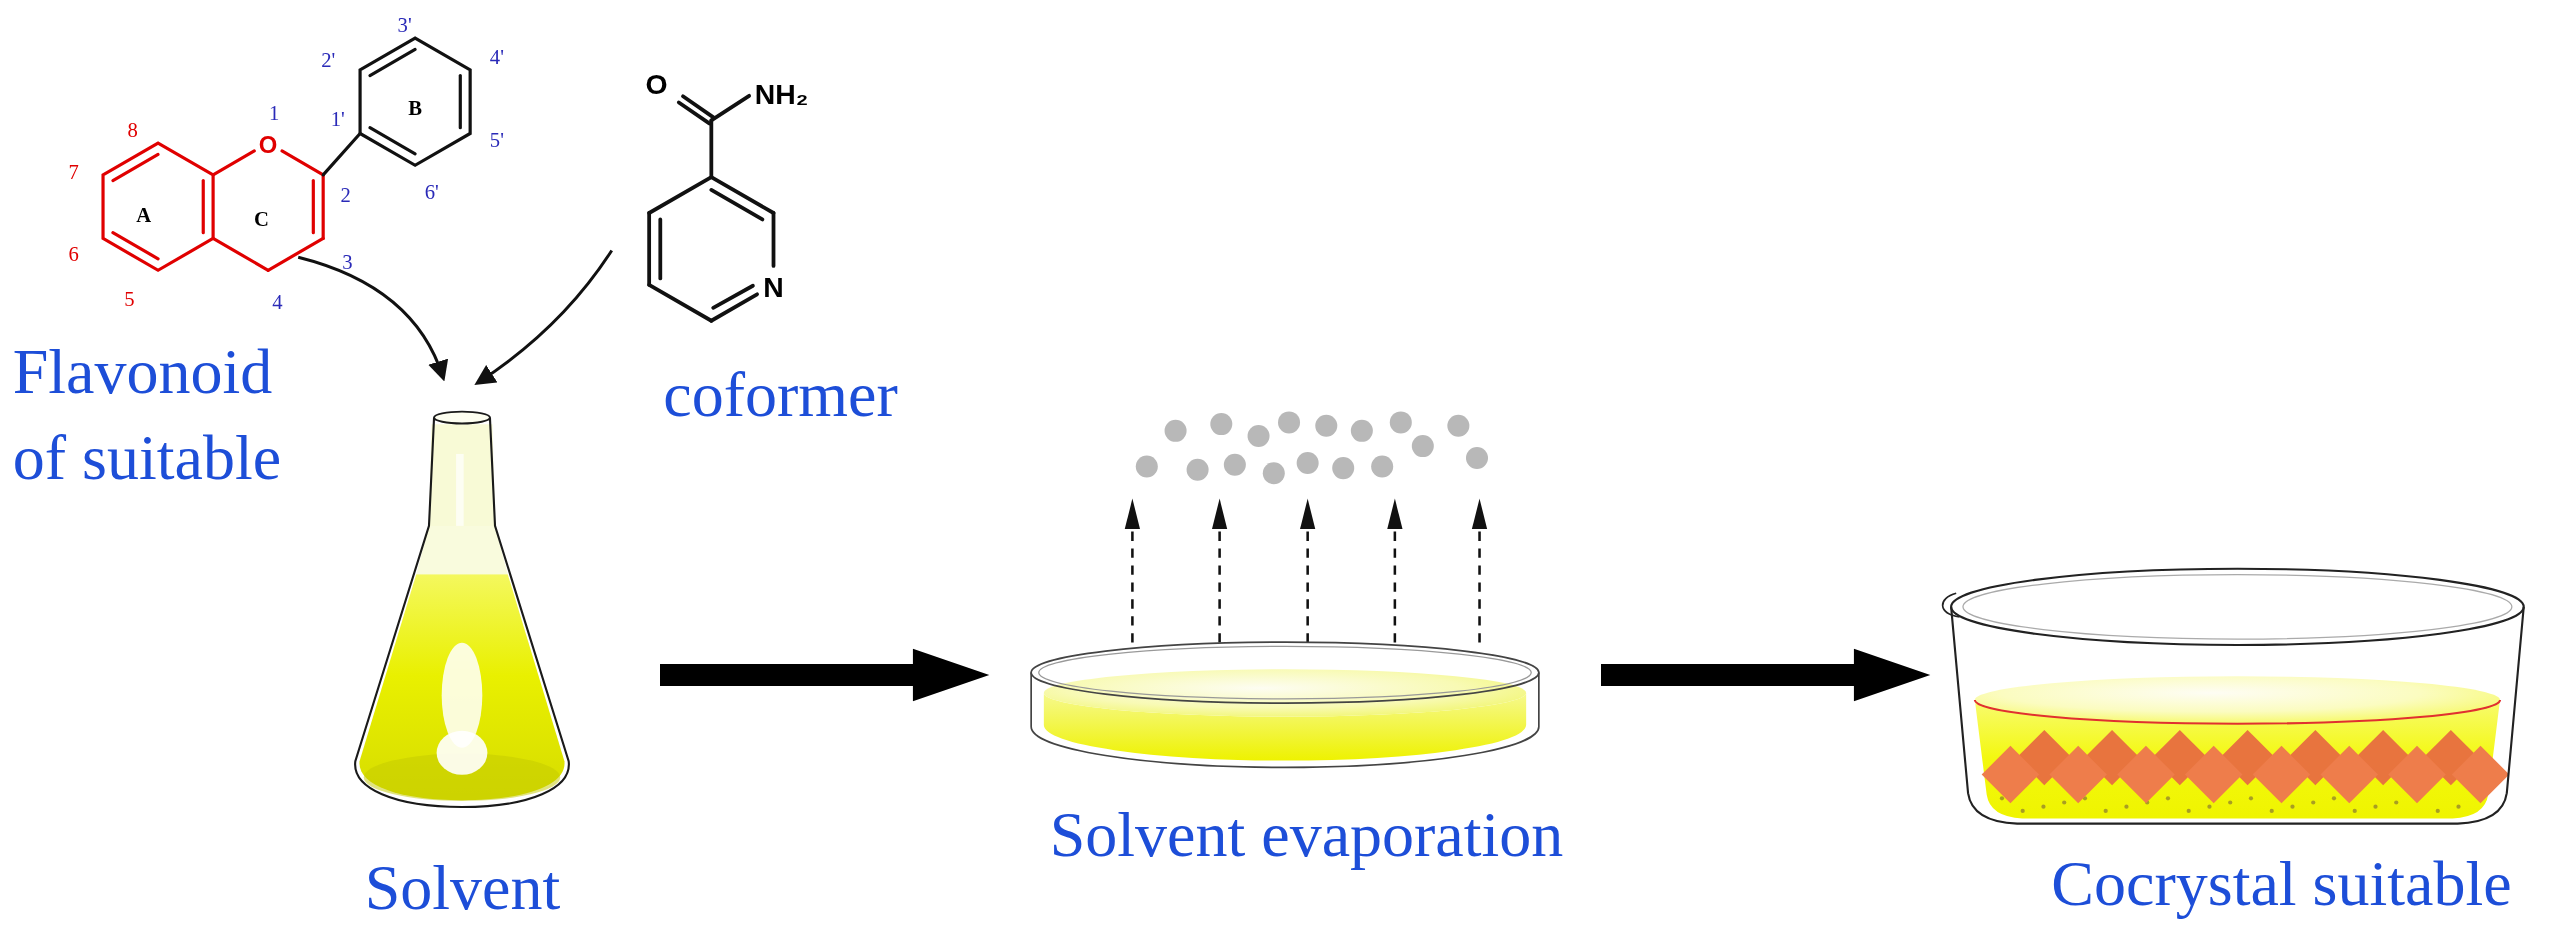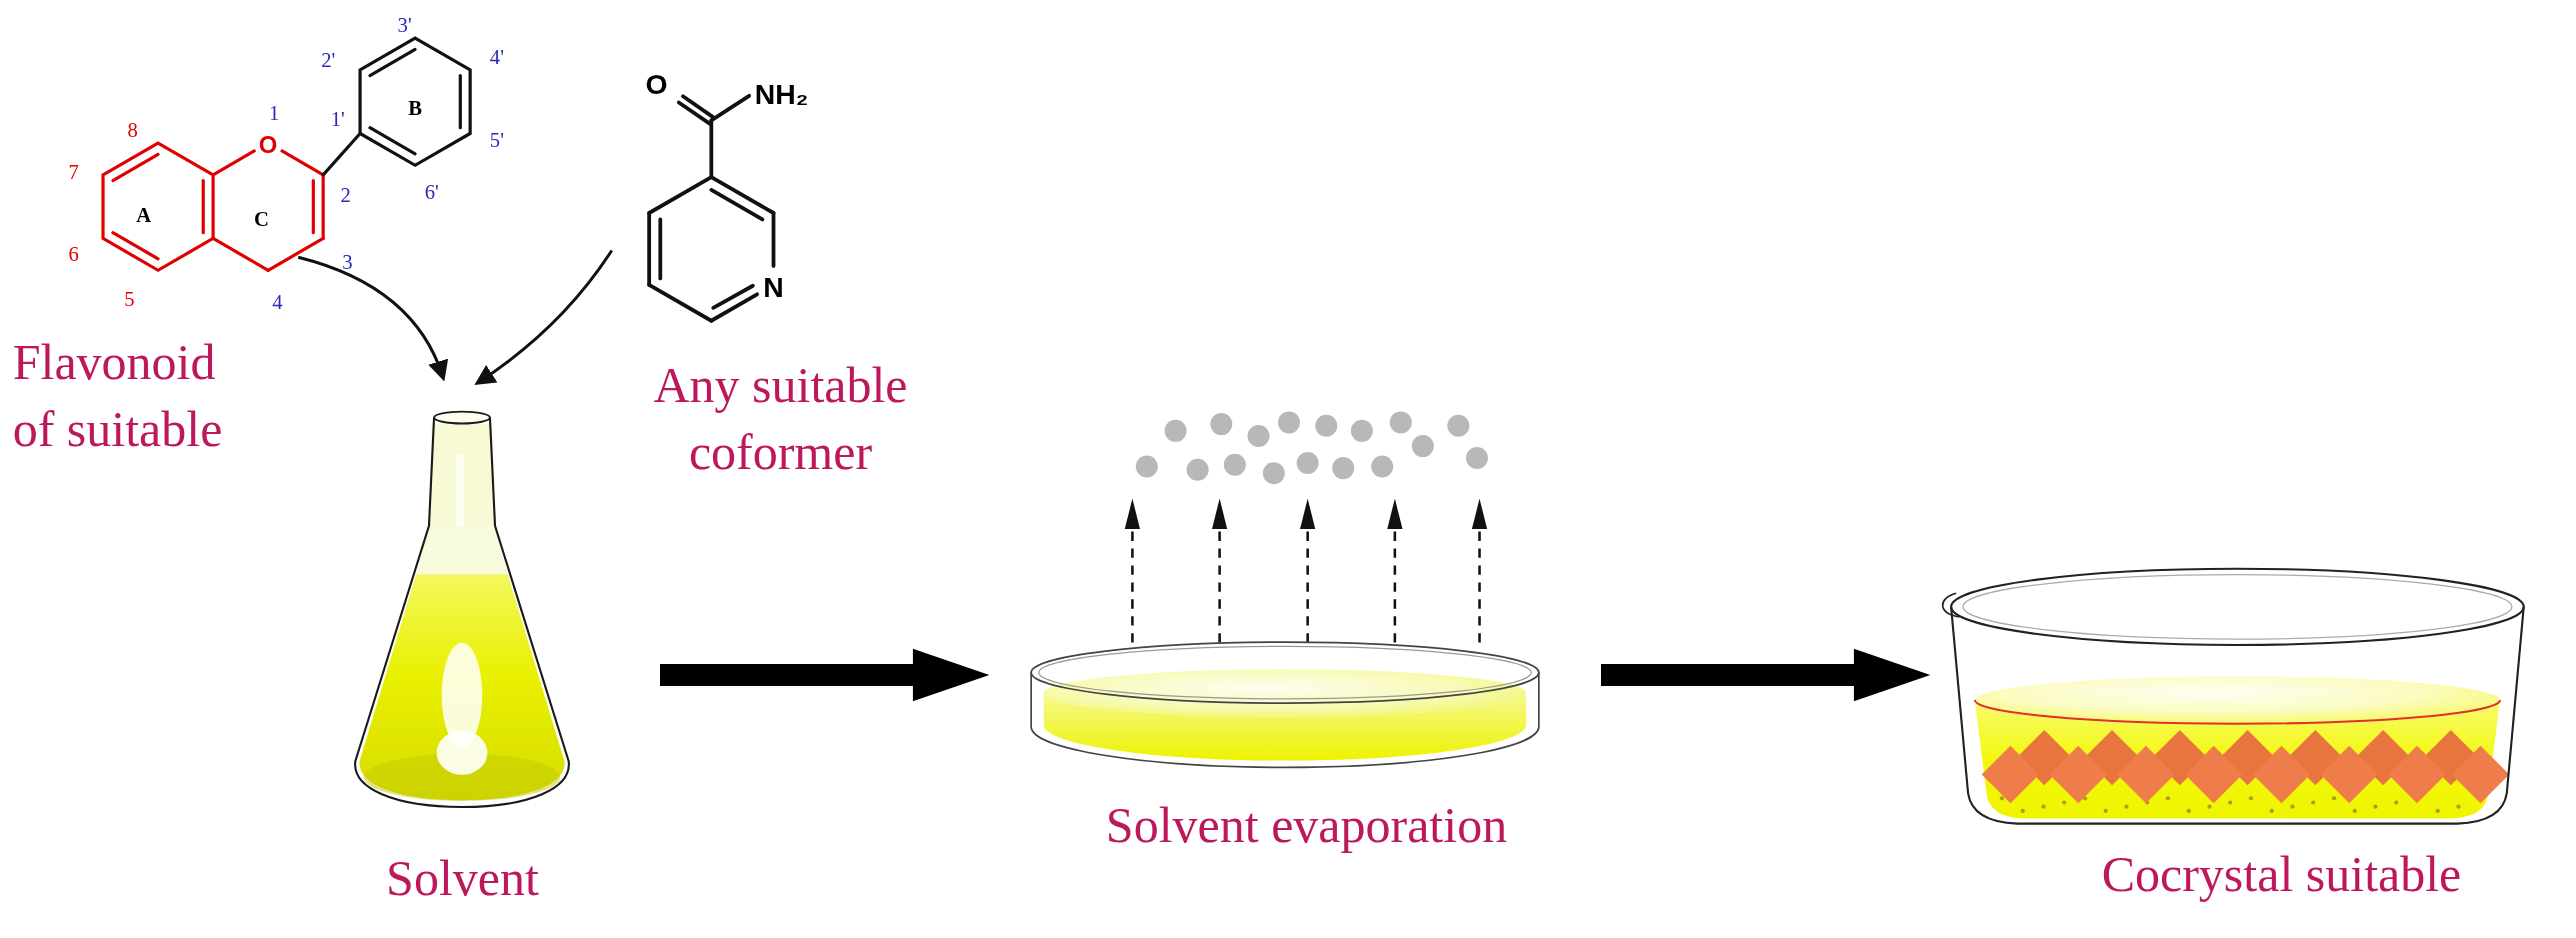--- a/index.html
+++ b/index.html
@@ -1,19 +1,19 @@
 <!DOCTYPE html>
 <html style="font-size:13.6px"><head>
 <meta charset="utf-8">
 <style>
   html,body{margin:0;padding:0;background:#fff;}
   #canvas{position:relative;width:2576px;height:938px;background:#fff;overflow:hidden;
           font-family:"Liberation Serif",serif;color:#000;}
   .abs{position:absolute;}
-  .caption{font-size:50px;line-height:1.34;color:#be185d;}
+  .caption{font-size:64px;line-height:1.34;color:#1d4ed8;}
   .center{text-align:center;}
   svg text{user-select:none;}
   .locant{font-family:"Liberation Serif",serif;font-size:13px;}
   .ringletter{font-family:"Liberation Serif",serif;font-size:13px;font-weight:bold;fill:#000;}
   .atom{font-family:"Liberation Sans",sans-serif;font-weight:bold;}
 </style>
 </head>
 <body>
 
 <div id="canvas">
@@ -239,21 +239,20 @@
     <ellipse cx="358" cy="60" rx="324" ry="38" fill="none" stroke="#aaaaaa" stroke-width="1.5"></ellipse>
     <path d="M 26 44 C 4 50 4 68 30 72" fill="none" stroke="#222222" stroke-width="2"></path>
   </svg>
 
   <div class="abs caption" style="left:12.7px;top:329px">
     <div>Flavonoid</div>
     <div>of suitable</div>
   </div>
 
   <div class="abs caption center" style="left:594px;top:352px;width:373px">
-    <div>Any suitable</div>
     <div>coformer</div>
   </div>
 
   <div class="abs caption center" style="left:331px;top:845px;width:263px">Solvent</div>
 
   <div class="abs caption center" style="left:1018px;top:792px;width:577px">Solvent evaporation</div>
 
   <div class="abs caption center" style="left:1993px;top:841px;width:577px">Cocrystal suitable</div>
 
 </div>

